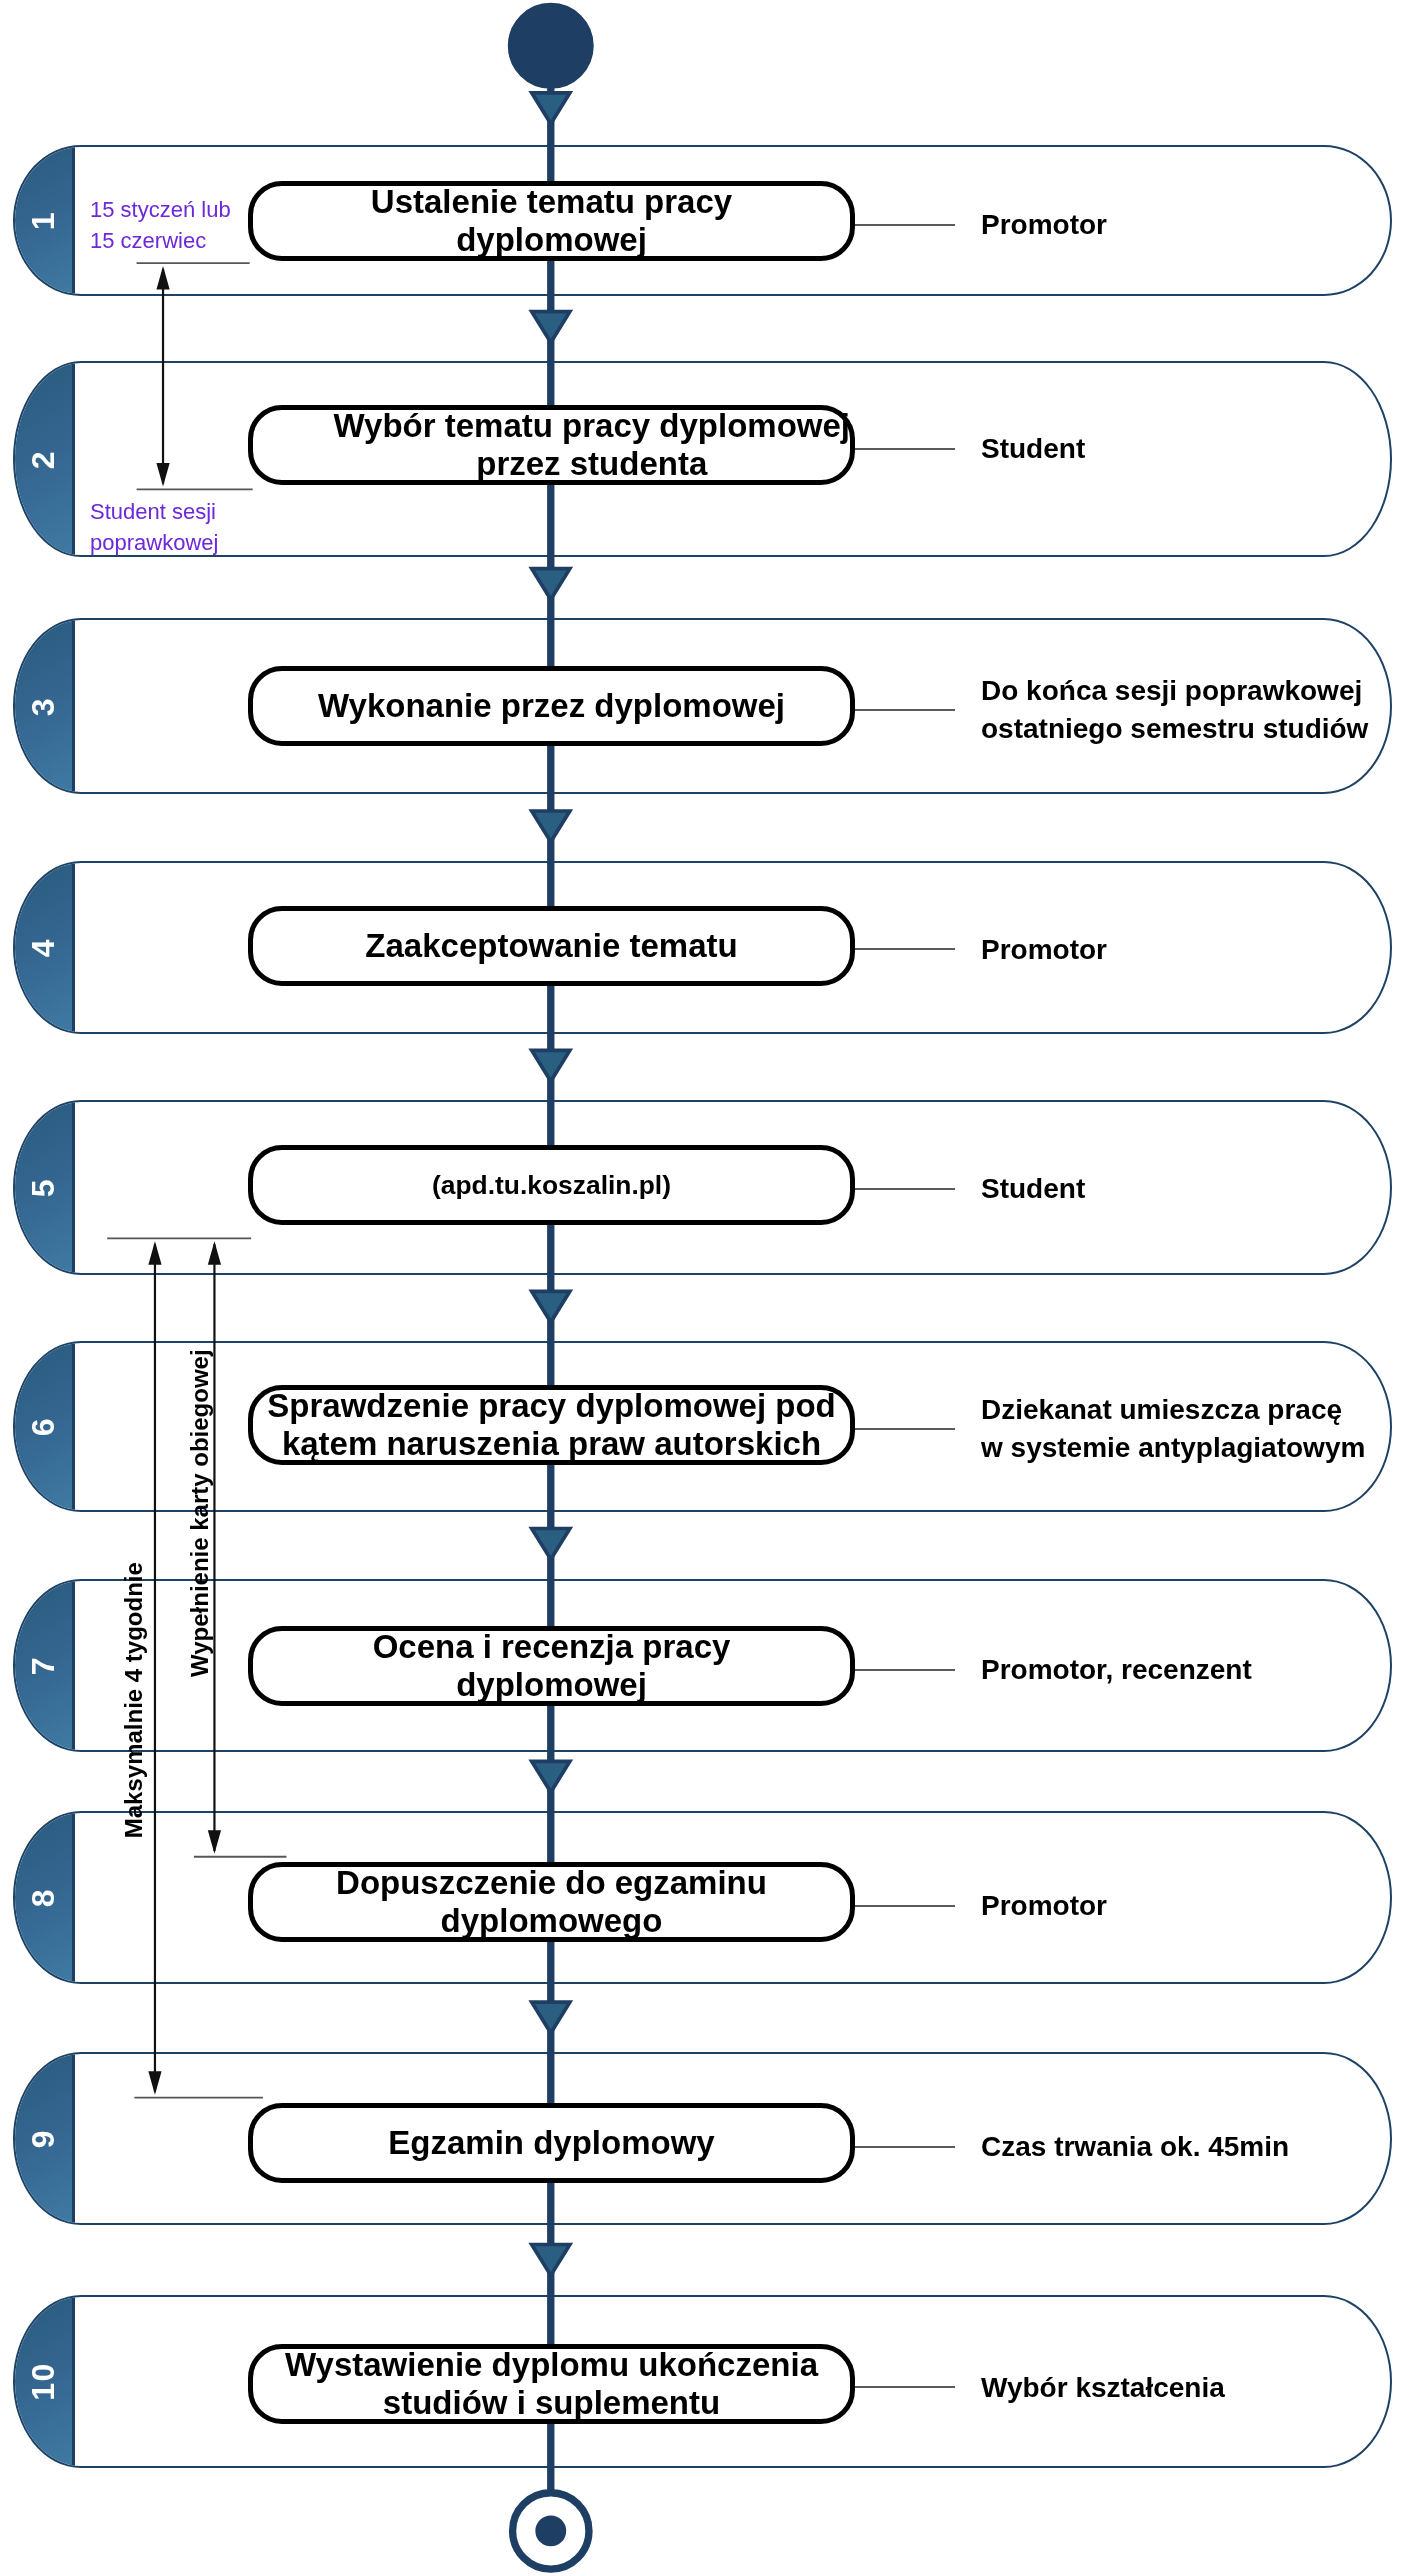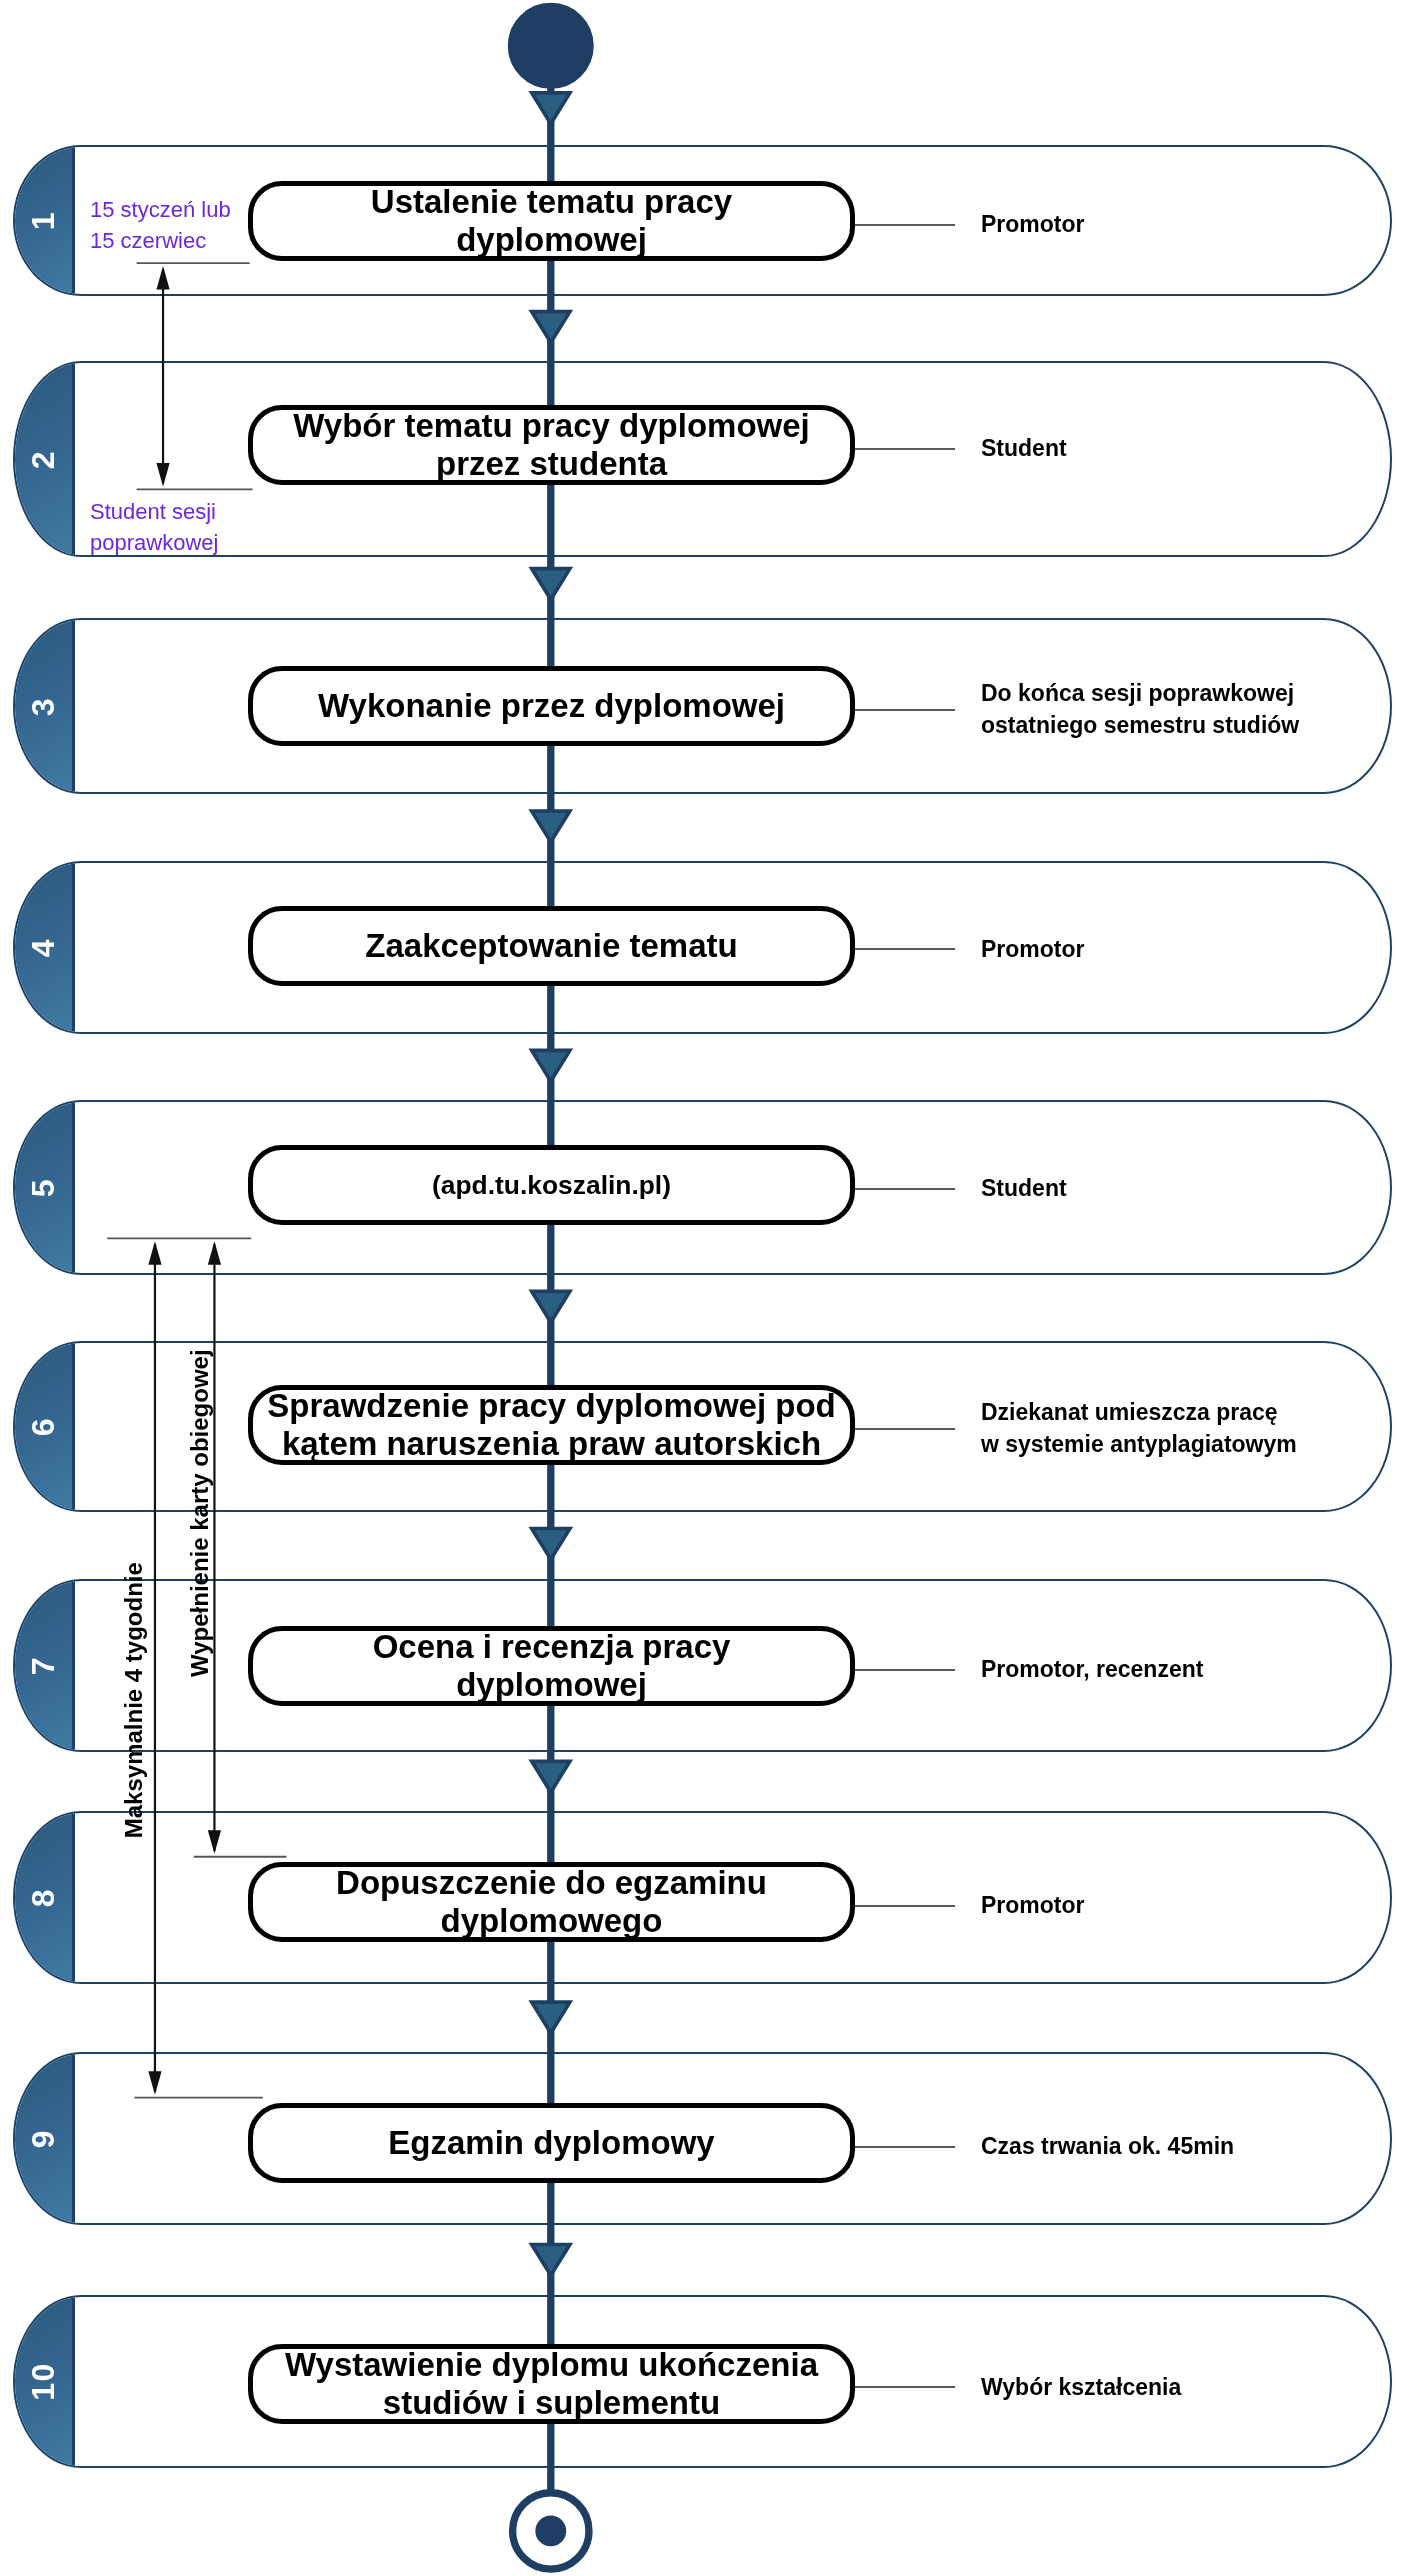--- a/index.html
+++ b/index.html
@@ -11,21 +11,21 @@
             background:linear-gradient(150deg,#2a5a7e 0%,#336variable890 50%,#3f7aa3 100%);
             border-right:3.7px solid #1e3e63;display:flex;align-items:center;justify-content:center;}
   .lane-number{color:#ffffff;font-weight:bold;font-size:32px;transform:rotate(-90deg);letter-spacing:1.5px;}
   .step-box{position:absolute;left:248px;width:607px;height:80px;background:#ffffff;
             border:5.1px solid #000000;border-radius:34px;box-sizing:border-box;
             display:flex;flex-direction:column;align-items:center;justify-content:center;z-index:3;}
   .step-title{font-weight:bold;font-size:33px;line-height:1.16;color:#000;text-align:center;white-space:pre-line;}
   .step-subtitle{font-weight:bold;font-size:26.4px;line-height:1.1;color:#000;text-align:center;margin-top:1.5px;}
   .actor-connector{position:absolute;left:854px;width:101px;height:2.2px;background:#5a5a5a;z-index:2;}
   .actor-label{position:absolute;left:981px;width:411px;height:87px;display:flex;align-items:center;
-               font-weight:bold;font-size:23px;line-height:1.35;color:#000;white-space:pre-line;z-index:3;}
+               font-weight:bold;font-size:28px;line-height:1.35;color:#000;white-space:pre-line;z-index:3;}
   .side-note{position:absolute;font-weight:normal;font-size:22px;line-height:1.4;color:#6d28d9;
              white-space:pre-line;z-index:4;}
   .rotated-note{position:absolute;width:382px;height:26.4px;display:flex;align-items:center;justify-content:center;
                 font-weight:bold;font-size:24px;color:#000;transform:rotate(-90deg);z-index:4;white-space:nowrap;}
   svg.overlay{position:absolute;left:0;top:0;z-index:2;}
 </style>
 </head>
 <body>
 
 <div class="stage">
@@ -40,21 +40,21 @@
         <div class="step-title">Ustalenie tematu pracy
 dyplomowej</div>
       </div>
       <div class="actor-connector" style="top: 224px;"></div>
       <div class="actor-label" style="top: 181px;">Promotor</div>
       <div class="lane" style="top: 361px; height: 196px;">
         <div class="lane-cap" style="background: linear-gradient(150deg, rgb(42, 90, 126) 0%, rgb(52, 102, 144) 50%, rgb(63, 122, 163) 100%);">
           <span class="lane-number">2</span>
         </div>
       </div>
-      <div class="step-box" style="top: 405px;">
+      <div class="step-box" style="top: 405px; align-items: flex-end;">
         <div class="step-title">Wybór tematu pracy dyplomowej
 przez studenta</div>
       </div>
       <div class="actor-connector" style="top: 448px;"></div>
       <div class="actor-label" style="top: 405px;">Student</div>
       <div class="lane" style="top: 618px; height: 176px;">
         <div class="lane-cap" style="background: linear-gradient(150deg, rgb(42, 90, 126) 0%, rgb(52, 102, 144) 50%, rgb(63, 122, 163) 100%);">
           <span class="lane-number">3</span>
         </div>
       </div>

